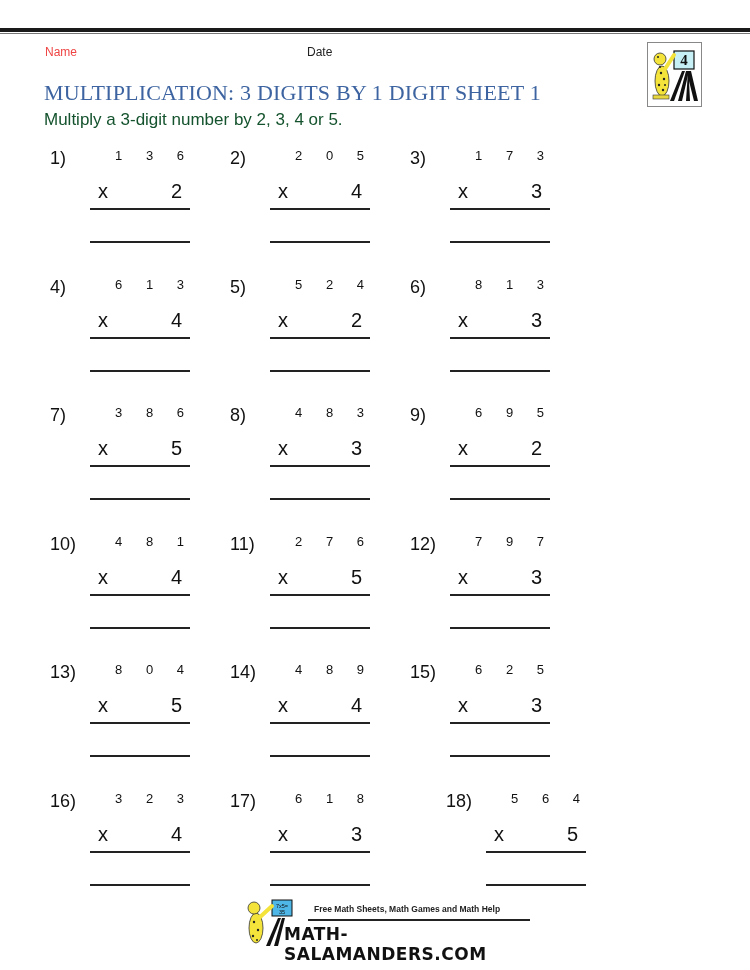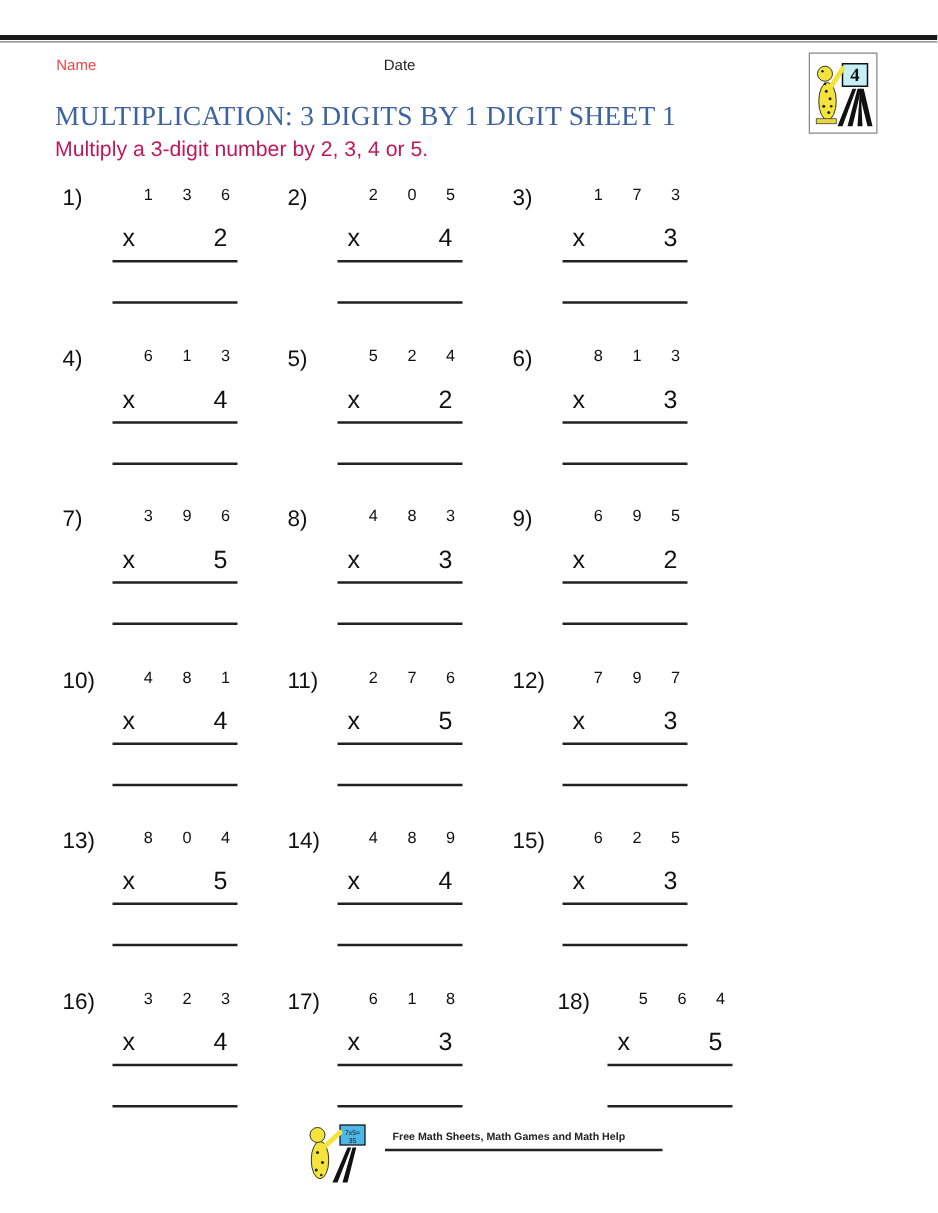--- a/index.html
+++ b/index.html
@@ -2,21 +2,21 @@
 <html><head>
 <meta charset="utf-8">
 <style>
   html, body { margin:0; padding:0; background:#fff; }
   body { width:750px; height:970px; position:relative; overflow:hidden; font-family:"Liberation Sans", sans-serif; color:#111; }
   .top-rule { position:absolute; left:0; top:28px; width:750px; height:4px; background:#1a1a1a; }
   .top-rule-thin { position:absolute; left:0; top:33px; width:750px; height:1px; background:#777; }
   .name-label { position:absolute; left:45px; top:45px; font-size:12px; color:#ef4444; }
   .date-label { position:absolute; left:307px; top:45px; font-size:12px; color:#222; }
   .title { position:absolute; left:44px; top:80px; font-family:"Liberation Serif", serif; font-size:22px; color:#3d64a0; letter-spacing:0.2px;text-align:center; }
-  .subtitle { position:absolute; left:44px; top:110px; font-size:17px; color:#be185d; }
+  .subtitle { position:absolute; left:44px; top:110px; font-size:17px; color:#14532d; }
   .logo-box { position:absolute; left:647px; top:42px; width:53px; height:63px; border:1px solid #888; background:#fff; }
   .grid { position:absolute; left:0; top:0; }
   .problem { position:absolute; width:170px; height:110px; }
   .pnum { position:absolute; left:0; top:0; font-size:18px; }
   .top-num { position:absolute; right:0; top:0; font-size:13px; letter-spacing:10px; margin-right:-10px; }
   .mult-row { position:absolute; left:40px; top:32px; width:100px; height:26px; }
   .x-sign { position:absolute; left:8px; top:0; font-size:20px; }
   .mult-digit { position:absolute; right:0; top:0; font-size:20px; }
   .line1 { position:absolute; left:40px; top:60px; width:100px; height:2px; background:#222; }
   .line2 { position:absolute; left:40px; top:93px; width:100px; height:2px; background:#222; }
@@ -113,21 +113,21 @@
       <div class="top-num" style="right:6px">8 1 3</div>
       <div class="mult-row">
         <span class="x-sign">x</span>
         <span class="mult-digit" style="right:8px">3</span>
       </div>
       <div class="line1"></div>
       <div class="line2"></div>
     </div>
     <div class="problem" style="left: 50px; top: 405px; width: 140px;">
       <div class="pnum">7)</div>
-      <div class="top-num" style="right:6px">3 9 6</div>
+      <div class="top-num" style="right:6px">3 8 6</div>
       <div class="mult-row">
         <span class="x-sign">x</span>
         <span class="mult-digit" style="right:8px">5</span>
       </div>
       <div class="line1"></div>
       <div class="line2"></div>
     </div>
     <div class="problem" style="left: 230px; top: 405px; width: 140px;">
       <div class="pnum">8)</div>
       <div class="top-num" style="right:6px">4 8 3</div>
@@ -250,13 +250,14 @@
     <path d="M19,20 L32,8" stroke="#f3e33a" stroke-width="4" stroke-linecap="round"></path>
     <circle cx="14" cy="24" r="1.2" fill="#222"></circle>
       <circle cx="18" cy="32" r="1.2" fill="#222"></circle>
     <circle cx="13" cy="38" r="1.2" fill="#222"></circle>
       <circle cx="17" cy="42" r="1" fill="#222"></circle>
     <polygon points="26,48 38,20 41,20 30,48" fill="#111"></polygon>
     <polygon points="34,48 42,20 45,20 38,48" fill="#111"></polygon>
   </svg>
   <div class="footer-tag">Free Math Sheets, Math Games and Math Help</div>
   <div class="footer-rule"></div>
+  <div class="footer-site">MATH-SALAMANDERS.COM</div>
 </div>
 
 </body></html>

